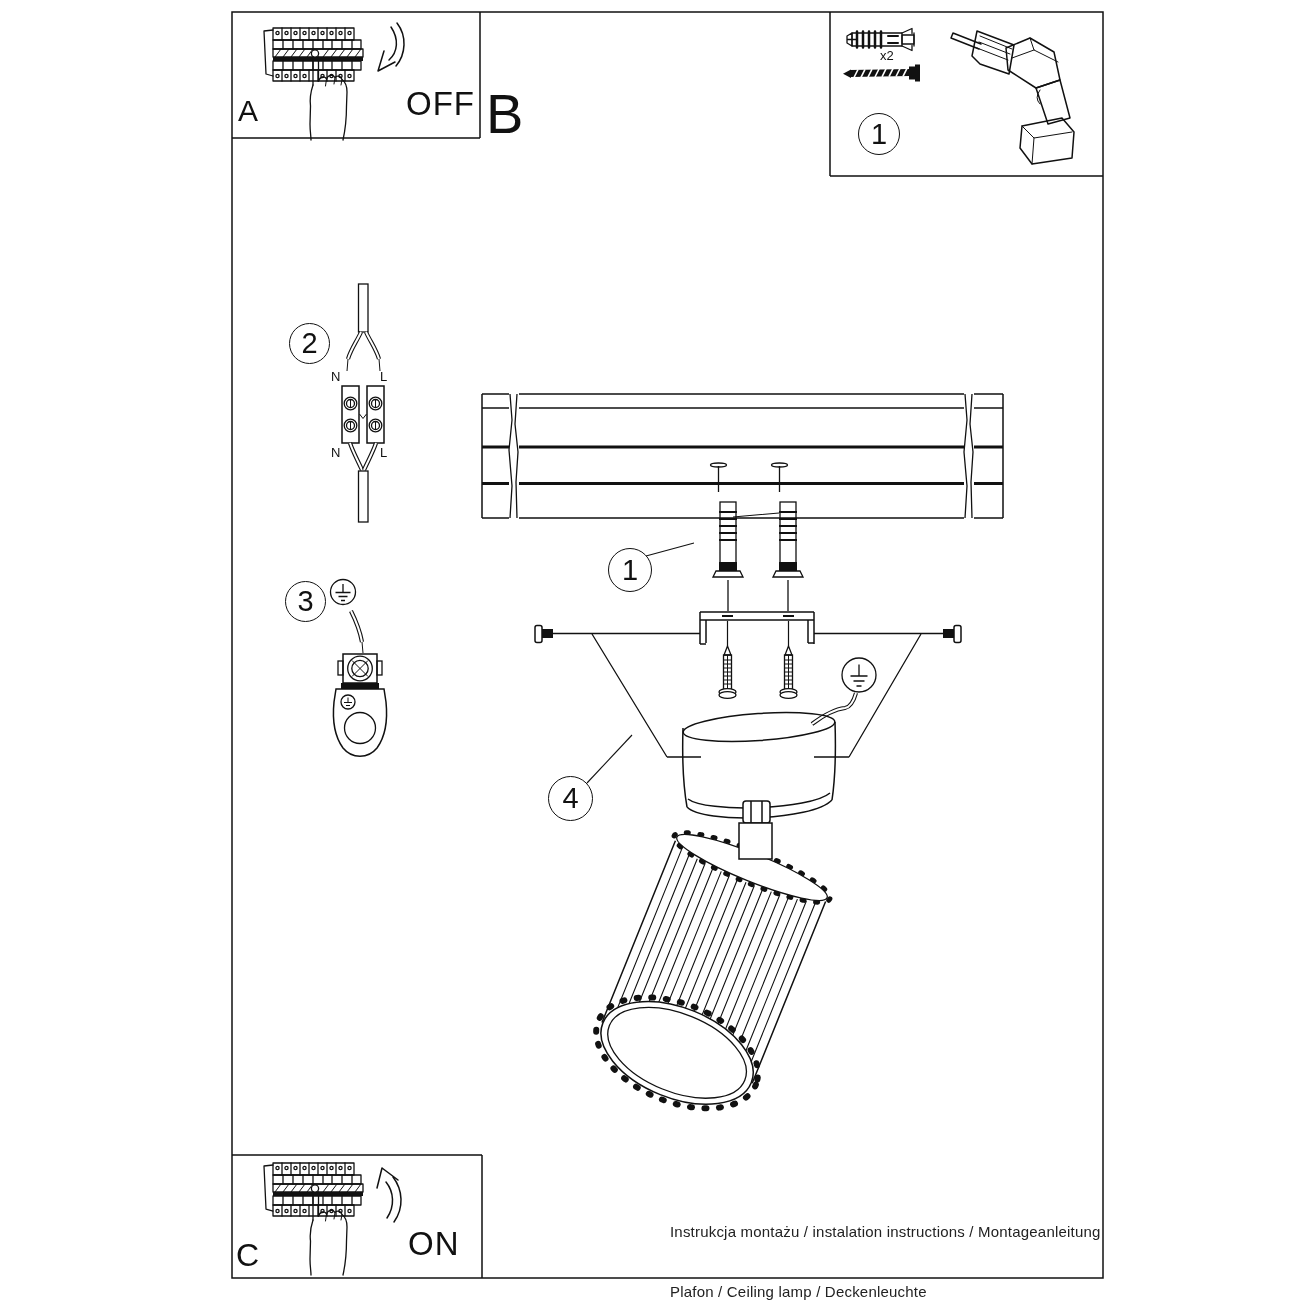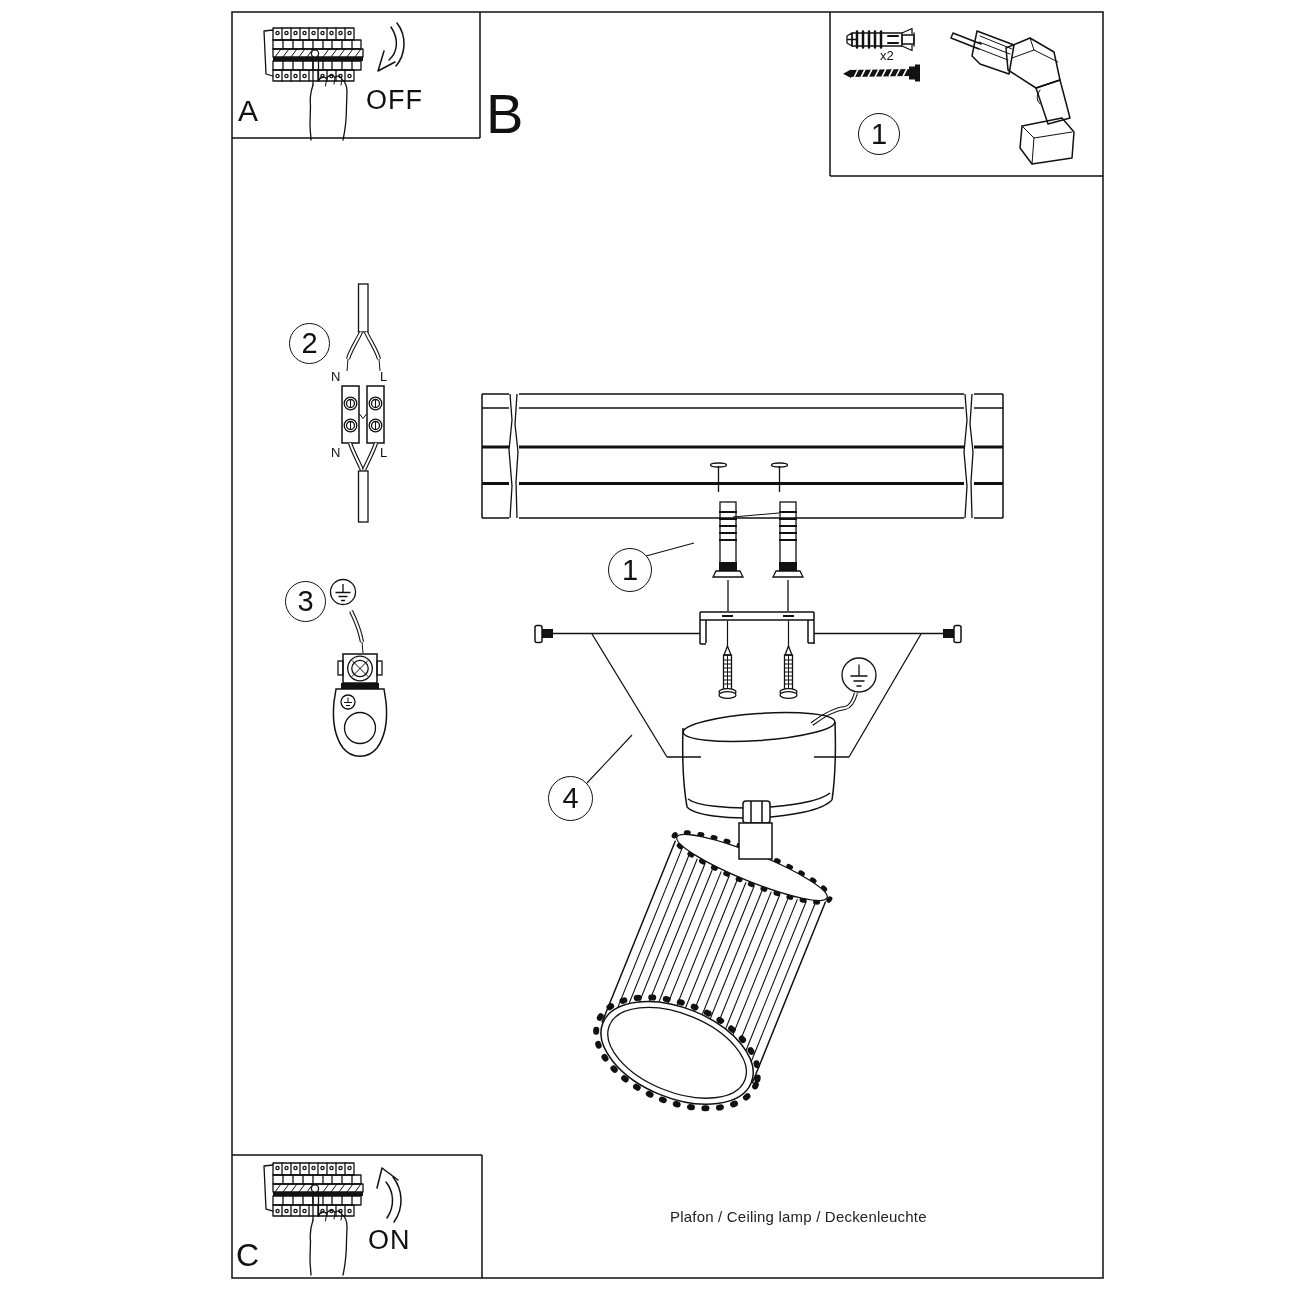--- a/index.html
+++ b/index.html
@@ -15,21 +15,21 @@
   .rnd{stroke-linecap:round;stroke-linejoin:round;}
   .ink{fill:#111;stroke:none;}
   .wfill{fill:#fff;}
   .wire-o{stroke:#111;fill:none;stroke-width:4.2;}
   .wire-i{stroke:#fff;fill:none;stroke-width:2.0;}
   .scallop{fill:none;stroke:#111;stroke-width:5;stroke-dasharray:2 11.5;stroke-linecap:round;}
   .scallop2{fill:none;stroke:#111;stroke-width:6;stroke-dasharray:2 12.5;stroke-linecap:round;}
   .lbl{position:absolute;white-space:nowrap;line-height:1;}
   .letter{font-size:30px;}
   .letterB{font-size:56px;}
-  .switchword{font-size:27px;letter-spacing:1px;}
+  .switchword{font-size:33px;letter-spacing:1px;margin-left:40px;}
   .small{font-size:13px;}
   .circnum{position:absolute;border:1.6px solid #111;border-radius:50%;
            display:flex;align-items:center;justify-content:center;
            font-size:29px;background:#fff;}
   .footer{position:absolute;font-size:15px;color:#222;letter-spacing:.2px;}
 </style>
 </head>
 <body>
 
 <div id="sheet">
@@ -303,15 +303,16 @@
     </div>
 
 <span class="lbl small" style="left:331px;top:370px;">N</span>
 <span class="lbl small" style="left:380px;top:370px;">L</span>
 <span class="lbl small" style="left:331px;top:446px;">N</span>
 <span class="lbl small" style="left:380px;top:446px;">L</span>
 
 <span class="lbl" style="left:236px;top:1239px;font-size:32px;">C</span>
 <span class="lbl switchword" style="left:368px;top:1227px;">ON</span>
 
-<div class="footer" style="left:670px;top:1208px;">Plafon / Ceiling lamp / Deckenleuchte</div>
+<div class="footer" style="left:670px;top:1223px;">Instrukcja montażu / instalation instructions / Montageanleitung</div>
+<div class="footer" style="left:670px;top:1283px;">Plafon / Ceiling lamp / Deckenleuchte</div>
 
 </div>
 
 </body></html>

